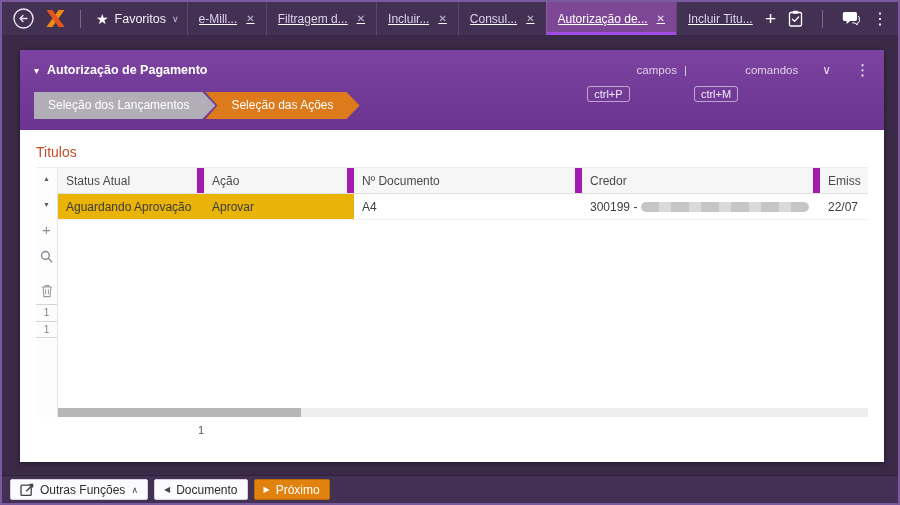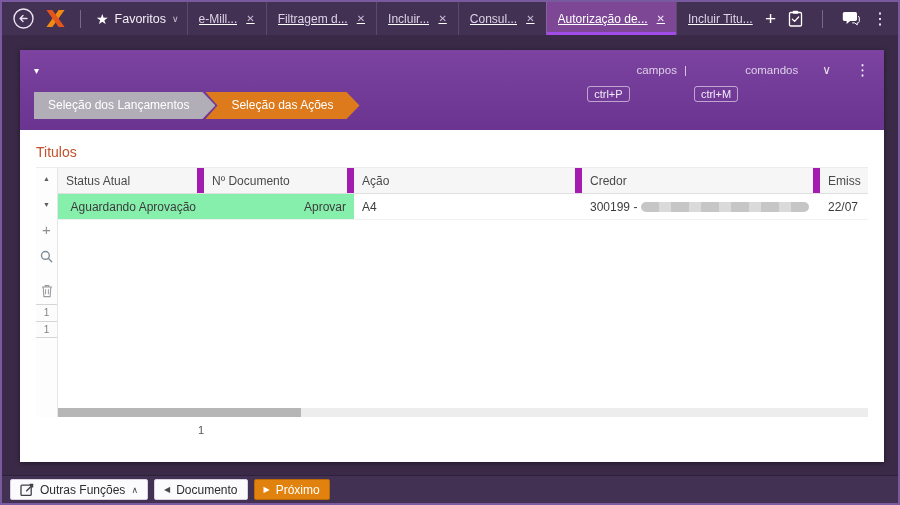--- a/index.html
+++ b/index.html
@@ -64,21 +64,21 @@
             font-size:10px; color:#808080; border-top:1px solid #d5d5d5; background:#fcfcfc; }
   .rn1 { top:136px; } .rn2 { top:153px; border-bottom:1px solid #d5d5d5; }
 
   .grid { position:absolute; left:22px; right:0; top:0; }
   .thead, .trow { display:grid; grid-template-columns:146px 150px 228px 238px 1fr; height:26px; }
   .thead { background:#f6f6f7; border-bottom:1px solid #e0e0e0; }
   .th { padding:6px 8px; font-size:12px; color:#4a4a4a; border-right:7px solid #a21caf; white-space:nowrap; overflow:hidden; cursor:pointer; }
   .th:last-child { border-right:none; }
   .trow { border-bottom:1px solid #f0f0f0; cursor:pointer; }
   .td { padding:6px 8px; font-size:12px; color:#3c3c3c; white-space:nowrap; overflow:hidden; }
-  .td.shaded { background:#86efac;text-align:right; }
+  .td.shaded { background:#eab308; }
   .blur { display:inline-block; width:168px; height:10px; margin-left:4px; vertical-align:-1px; border-radius:5px;
           background:repeating-linear-gradient(90deg,#c6c6c6 0 18px,#dadada 18px 30px); filter:blur(.6px); }
 
   .hscroll { position:absolute; left:22px; right:0; bottom:0; height:9px; background:#ededed; cursor:pointer; }
   .thumb { position:absolute; left:0; top:0; bottom:0; width:243px; background:#b6b6b6; }
 
   .pager { position:absolute; left:178px; top:374px; font-size:11px; color:#555; }
 
   
   .footer { position:absolute; left:0; right:0; bottom:0; height:28px; background:#433153;
@@ -161,20 +161,21 @@
         </svg>
       </button>
       <button class="iconbtn dots">⋮</button>
     </div>
   </header>
 
   <section class="panel">
     <div class="panel-header">
       <div class="title-row">
         <span class="caret">▾</span>
+        <h1 class="panel-title">Autorização de Pagamento</h1>
         <div class="shortcuts">
           <span class="kbd">ctrl+P</span>
           <span>campos</span>
           <span>|</span>
           <span class="kbd">ctrl+M</span>
           <span>comandos</span>
         </div>
         <span class="hdr-chev">∨</span>
         <button class="hdr-dots">⋮</button>
       </div>
@@ -208,22 +209,22 @@
             <path d="M4.6 5.2v5M7.4 5.2v5" stroke="#9a9aa0" stroke-width="1"></path>
           </svg>
         </button>
         <div class="rownum rn1">1</div>
         <div class="rownum rn2">1</div>
       </div>
 
       <div class="grid">
         <div class="thead">
           <div class="th">Status Atual</div>
+          <div class="th">Ação</div>
           <div class="th">Nº Documento</div>
-          <div class="th">Ação</div>
           <div class="th">Credor</div>
           <div class="th">Emiss</div>
         </div>
         <div class="trow">
           <div class="td shaded">Aguardando Aprovação</div>
           <div class="td shaded">Aprovar</div>
           <div class="td">A4</div>
           <div class="td"><span>300199 -</span><span class="blur"></span></div>
           <div class="td">22/07</div>
         </div>

